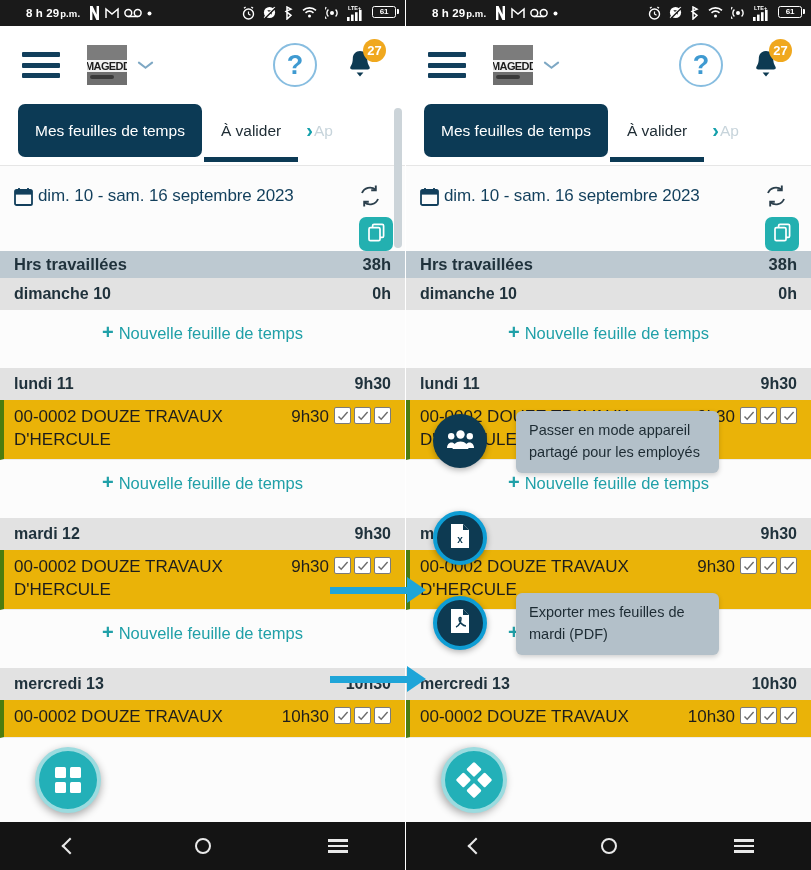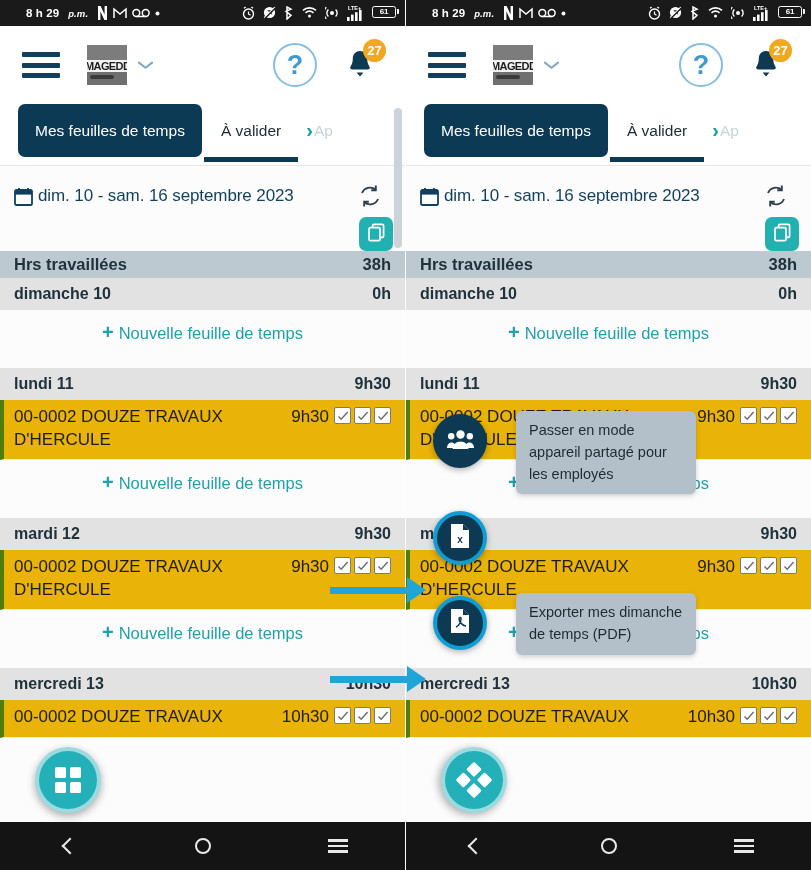--- a/index.html
+++ b/index.html
@@ -11,21 +11,21 @@
   .panel { position:relative; width:405px; height:870px; background:#fff;
     overflow:hidden; }
   .panel.right { width:405px; margin-left:1px; }
   .divider { position:absolute; left:405px; top:0; width:1px; height:870px;
     background:#fff; z-index:60; }
 
   
   .statusbar { height:26px; background:#1a1a1a; color:#fff;
     display:flex; align-items:center; padding:0 9px; font-size:11.5px; }
   .sb-clock { font-weight:bold; letter-spacing:.1px; margin-left:17px; }
-  .sb-clock .pm { font-size:9.5px; font-weight:bold; margin-left:9px;font-style:italic; }
+  .sb-clock .pm { font-size:9.5px; font-weight:bold; margin-left:1px; }
   .sb-left-icons { display:flex; align-items:center; gap:5px; margin-left:9px; }
   .sb-spacer { flex:1; }
   .sb-right-icons { display:flex; align-items:flex-start; gap:8px; }
   .sb-ic { display:inline-flex; align-items:center; }
   .sb-batt { position:relative; display:flex; align-items:center;
     border:1.4px solid #fff; border-radius:2.5px; height:12px; min-width:24px;
     justify-content:center; margin-left:2px; }
   .sb-batt span { font-size:8px; font-weight:bold; line-height:1;
     letter-spacing:-.2px; }
   .sb-batt::after { content:""; position:absolute; right:-3.5px;
@@ -133,21 +133,21 @@
     grid-template-columns:1fr 1fr; grid-template-rows:1fr 1fr; gap:3.5px; }
   .fab .grid i { background:#fff; border-radius:1.5px; display:block; }
   .fab.rot { transform:rotate(45deg); }
 
   .mini-fab { position:absolute; width:54px; height:54px; border-radius:50%;
     background:#0d3a52; display:flex; align-items:center; justify-content:center;
     z-index:30; cursor:pointer; box-shadow:0 2px 6px rgba(0,0,0,.3); }
   .mini-fab.ring { border:4px solid #0e9dd4; }
   .tip { position:absolute; background:#b3c0c9; color:#1d2b33;
     border-radius:6px; padding:9px 13px; font-size:14.5px; line-height:1.5;
-    width:180px; z-index:29; box-shadow:0 2px 5px rgba(0,0,0,.18); }
+    width:203px; z-index:29; box-shadow:0 2px 5px rgba(0,0,0,.18); }
 
   
   .arrow { position:absolute; z-index:70; height:14px; display:flex;
     align-items:center; }
   .arrow .shaft { height:7px; background:#1fa5d8; }
   .arrow .head { width:0; height:0; border-top:13px solid transparent;
     border-bottom:13px solid transparent; border-left:19px solid #1fa5d8;
     margin-left:-1px; }
 
   
@@ -735,21 +735,21 @@
       <div class="mini-fab ring" style="left:27px; top:345px;">
         <span>
           <svg width="22" height="26" viewBox="0 0 22 26">
               <path d="M2 1h12l6 6v18H2z" fill="#fff"></path>
               <path d="M14 1v6h6" fill="#0d3a52"></path>
               <text x="11" y="19.5" font-size="10" font-weight="bold" fill="#0d3a52" text-anchor="middle" font-family="Liberation Sans, sans-serif">x</text>
             </svg>
         </span>
       </div>
 
-      <div class="tip" style="left:110px; top:427px;">Exporter mes dimanche de temps (PDF)</div>
+      <div class="tip" style="left:110px; top:427px;">Exporter mes feuilles de mardi (PDF)</div>
       <div class="mini-fab ring" style="left:27px; top:430px;">
         <span>
           <svg width="22" height="26" viewBox="0 0 22 26">
               <path d="M2 1h12l6 6v18H2z" fill="#fff"></path>
               <path d="M14 1v6h6" fill="#0d3a52"></path>
               <path d="M7 19c3-1 5-5 5-8.5 0-1.5-2-1.5-2 .5 0 3 4 7 7 7" fill="none" stroke="#0d3a52" stroke-width="1.5"></path>
             </svg>
         </span>
       </div>
 

